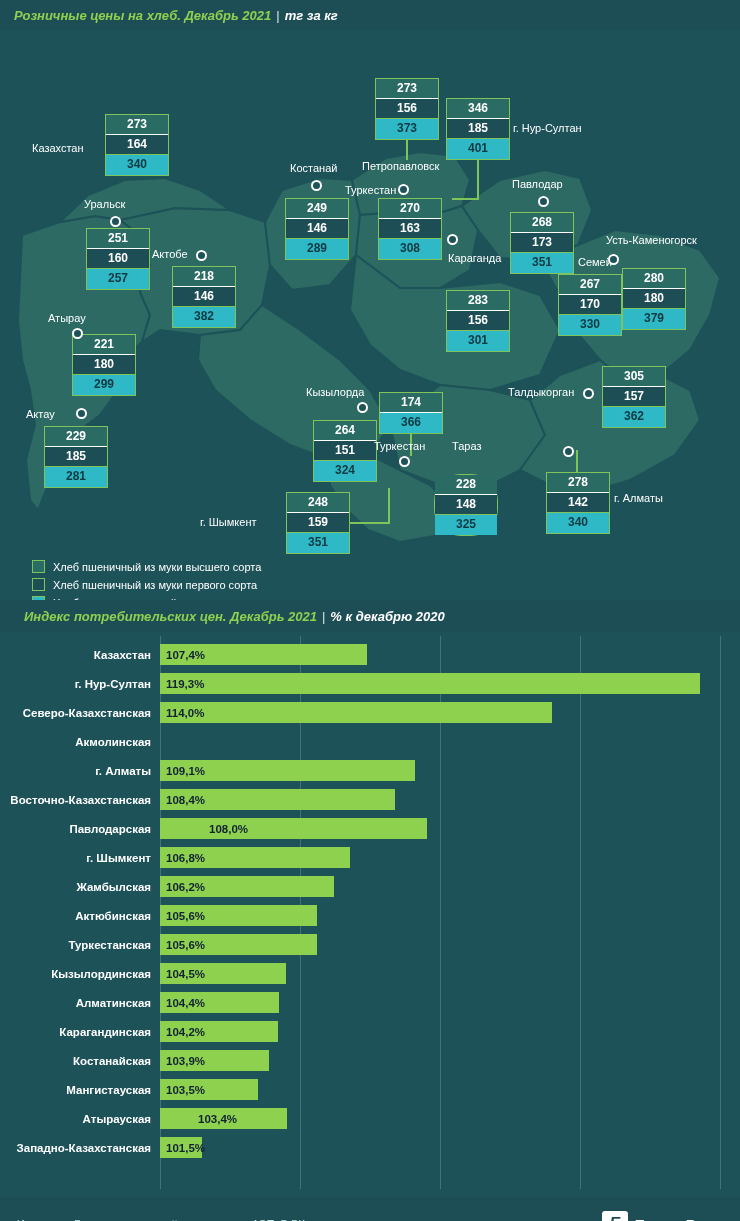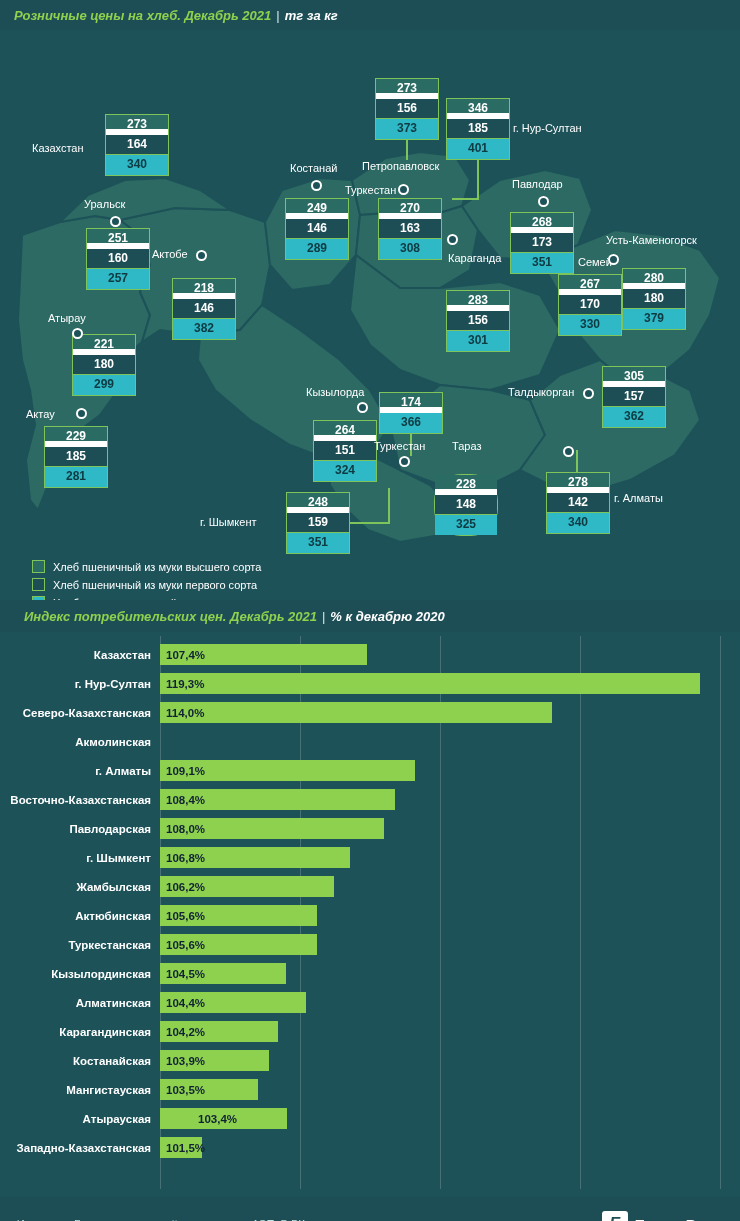--- a/index.html
+++ b/index.html
@@ -39,21 +39,21 @@
     border:1px solid #7fc45a;
     box-sizing:border-box;
     z-index:5;
   }
   .box div{
     height:20px;line-height:19px;
     text-align:center;
     font-size:12px;font-weight:bold;
     box-sizing:border-box;
   }
-  .box .v1{background:#2a6b64;color:#ffffff;border-bottom:6px solid #ffffff;}
+  .box .v1{background:#2a6b64;color:#ffffff;border-bottom:1px solid #ffffff;}
   .box .v2{background:#1e4e55;color:#ffffff;border-bottom:1px solid #7fc45a;}
   .box .v3{background:#2fb8c6;color:#0e3a42;}
 
   .citylbl{
     position:absolute;
     font-size:11px;color:#ffffff;
     z-index:6;white-space:nowrap;
   }
   .citydot{
     position:absolute;
@@ -221,21 +221,21 @@
   <div class="citylbl" style="left:84px;top:168px;">Уральск</div>
   <div class="citydot" style="left:110px;top:186px;"></div>
   <div class="box" style="left:86px;top:198px;">
     <div class="v1">251</div>
     <div class="v2">160</div>
     <div class="v3">257</div>
   </div>
 
   <div class="citylbl" style="left:152px;top:218px;">Актобе</div>
   <div class="citydot" style="left:196px;top:220px;"></div>
-  <div class="box" style="left:172px;top:236px;margin-top:12px;">
+  <div class="box" style="left:172px;top:236px;">
     <div class="v1">218</div>
     <div class="v2">146</div>
     <div class="v3">382</div>
   </div>
 
   <div class="citylbl" style="left:448px;top:222px;">Караганда</div>
   <div class="citydot" style="left:447px;top:204px;"></div>
   <div class="box" style="left:446px;top:260px;">
     <div class="v1">283</div>
     <div class="v2">156</div>
@@ -378,21 +378,21 @@
       </div>
     </div>
     <div class="brow">
       <div class="blabel">Восточно-Казахстанская</div>
       <div class="bbar" style="width: 235.2px; background: rgb(142, 209, 79);">
         <span class="bval">108,4%</span>
       </div>
     </div>
     <div class="brow">
       <div class="blabel">Павлодарская</div>
-      <div class="bbar" style="width: 224px; background: rgb(142, 209, 79);">
+      <div class="bbar" style="width: 224px; background: rgb(142, 209, 79); padding-left: 43px;">
         <span class="bval">108,0%</span>
       </div>
     </div>
     <div class="brow">
       <div class="blabel">г. Шымкент</div>
       <div class="bbar" style="width: 190.4px; background: rgb(142, 209, 79);">
         <span class="bval">106,8%</span>
       </div>
     </div>
     <div class="brow">
@@ -414,21 +414,21 @@
       </div>
     </div>
     <div class="brow">
       <div class="blabel">Кызылординская</div>
       <div class="bbar" style="width: 126px; background: rgb(142, 209, 79);">
         <span class="bval">104,5%</span>
       </div>
     </div>
     <div class="brow">
       <div class="blabel">Алматинская</div>
-      <div class="bbar" style="width: 146px; background: rgb(142, 209, 79);">
+      <div class="bbar" style="width: 119px; background: rgb(142, 209, 79);">
         <span class="bval">104,4%</span>
       </div>
     </div>
     <div class="brow">
       <div class="blabel">Карагандинская</div>
       <div class="bbar" style="width: 117.6px; background: rgb(142, 209, 79);">
         <span class="bval">104,2%</span>
       </div>
     </div>
     <div class="brow">

